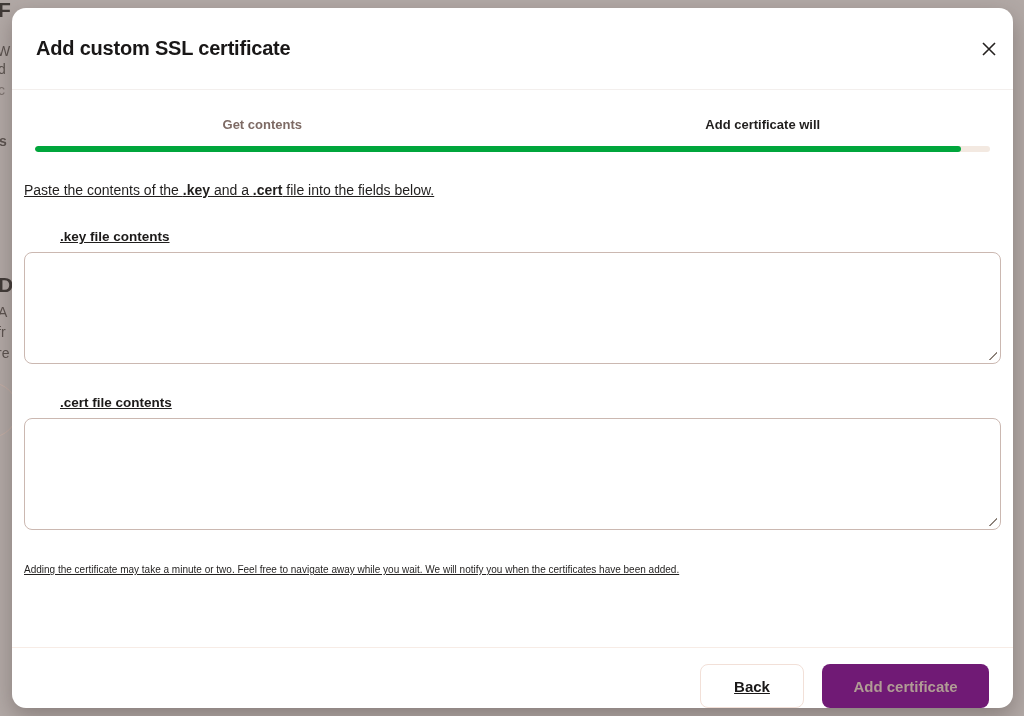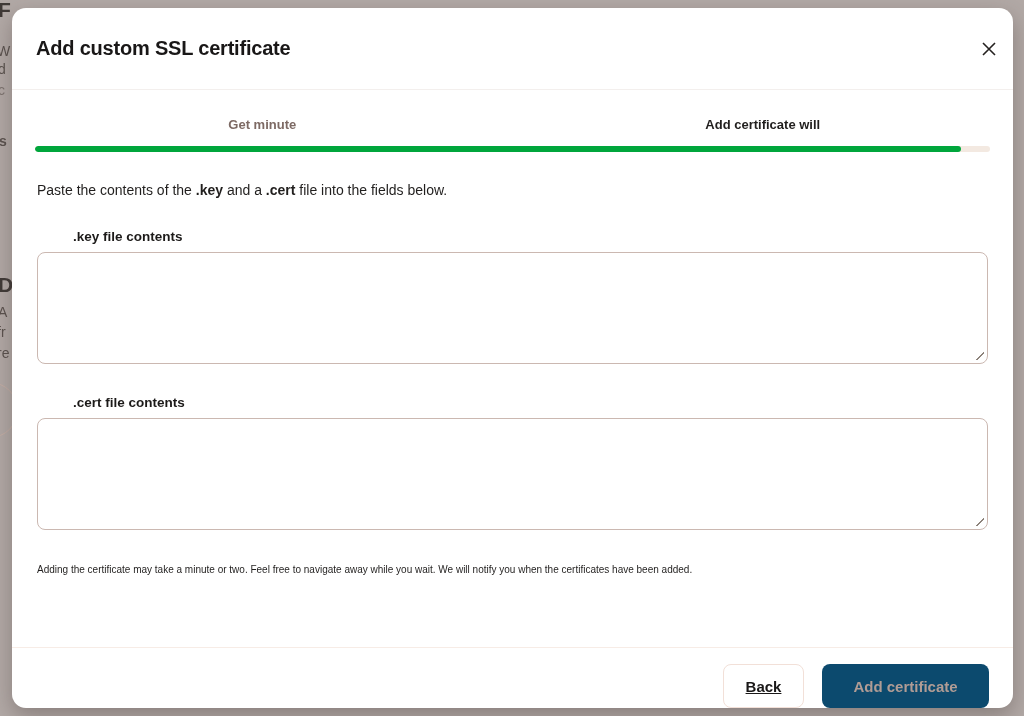--- a/index.html
+++ b/index.html
@@ -103,22 +103,23 @@
     overflow: hidden;
   }
   .progress-fill {
     height: 100%;
     border-radius: 3px;
     background: #00a63c;
   }
 
   
   .content {
-    padding: 0 25px;
+    padding: 0 12px;
     color: #211f1e;
+    text-decoration: underline;
   }
   .instruction {
     margin-top: 29px;
     font-size: 14px;
     line-height: 18px;
   }
   .instruction b { font-weight: 700; }
   .field-label {
     display: block;
     margin-top: 30px;
@@ -176,29 +177,29 @@
   }
   .btn {
     height: 44px;
     border-radius: 8px;
     font-family: "Liberation Sans", sans-serif;
     font-size: 15px;
     font-weight: 700;
     cursor: pointer;
   }
   .btn.back {
-    width: 81px;
+    width: 104px;
     background: #ffffff;
     border: 1px solid #f2e0d8;
     color: #1a1818;
     text-decoration: underline;
   }
   .btn.submit {
     width: 167px;
-    background: #0c4a6e;
+    background: #701a75;
     border: none;
     color: #b09c95;
     cursor: default;
   }
 </style>
 </head>
 <body>
 
 <span class="bg-frag big">F</span>
 <span class="bg-frag">W</span>
@@ -217,21 +218,21 @@
     <h1 class="modal-title">Add custom SSL certificate</h1>
     <button class="close-btn" aria-label="Close">
       <svg width="14" height="14" viewBox="0 0 14 14">
         <path d="M1 1 L13 13 M13 1 L1 13" stroke="#252220" stroke-width="1.6" fill="none"></path>
       </svg>
     </button>
   </div>
 
   <div class="stepper">
     <div class="step-labels">
-      <div class="step-label inactive">Get minute</div>
+      <div class="step-label inactive">Get contents</div>
       <div class="step-label active">Add certificate will</div>
     </div>
     <div class="progress-track">
       <div class="progress-fill" style="width: 97%;"></div>
     </div>
   </div>
 
   <div class="content">
     <p class="instruction"><span>Paste the contents of the </span><b>.key</b><span> and a </span><b>.cert</b><span> file into the fields below.</span></p>
 

